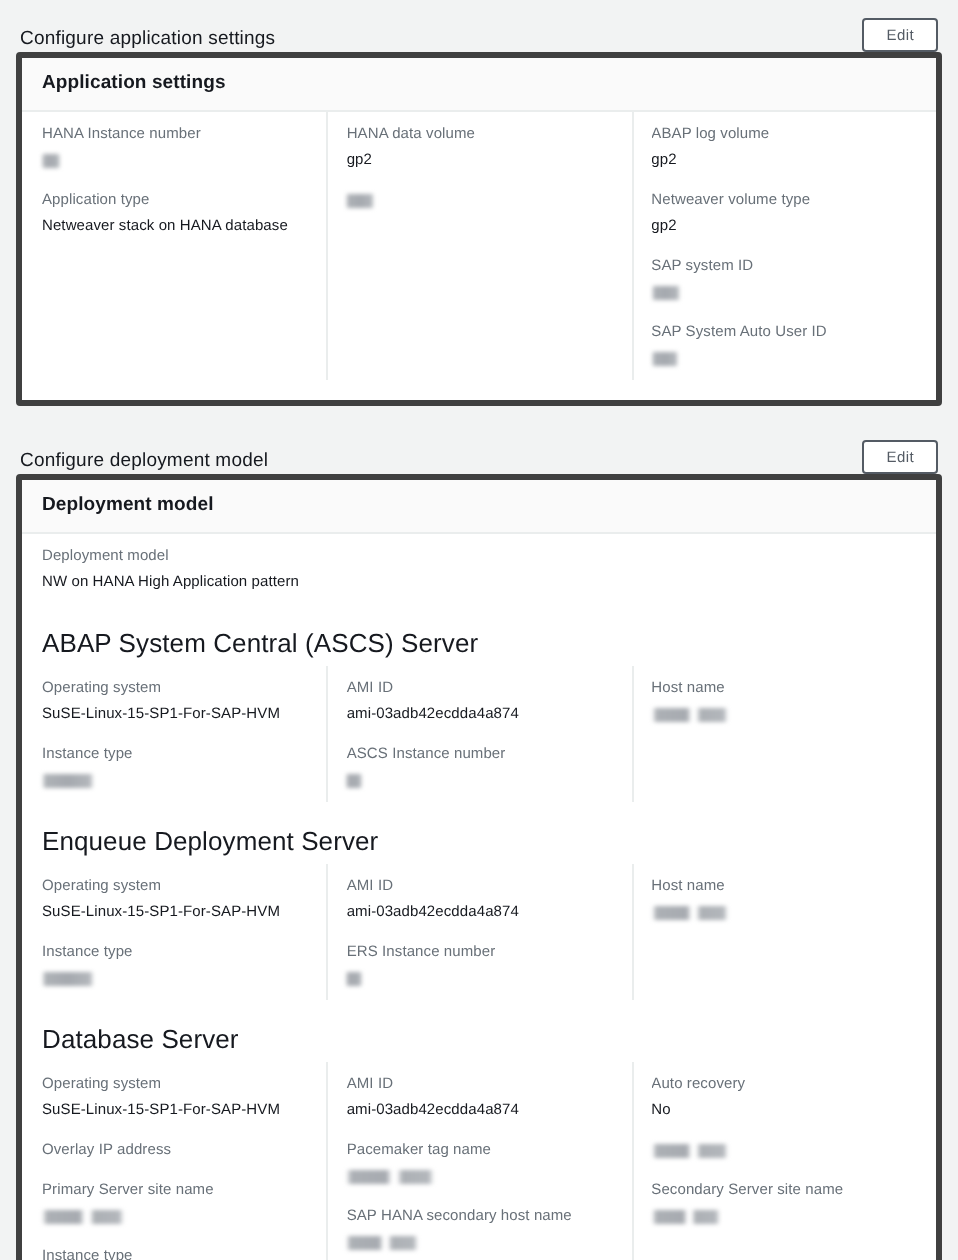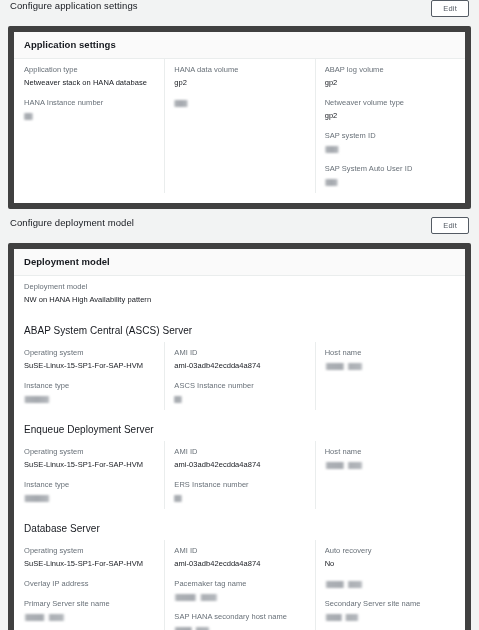--- a/index.html
+++ b/index.html
@@ -14,21 +14,21 @@
     width: 479px;
     min-height: 630px;
     background: #f2f3f3;
     padding: 0 8px 8px 8px;
     overflow: hidden;
   }
 
   
   .section-bar {
     display: flex;
-    align-items: flex-start;
+    align-items: flex-end;
     justify-content: space-between;
     height: 26px;
     padding: 0 2px 0 2px;
   }
   .section-bar-title {
     font-size: 9.5px;
     color: #16191f;
     letter-spacing: 0.1px;
     line-height: 12px;
   }
@@ -41,21 +41,21 @@
     border-radius: 2px;
     padding: 3px 11px 3px 11px;
     line-height: 9px;
     cursor: pointer;
     letter-spacing: 0.2px;
   }
 
   
   .card {
     background: #ffffff;
-    border: 6px solid #404040;
+    border: 3px solid #404040;
     border-radius: 2px;
   }
   .card-header {
     background: #fafafa;
     border-bottom: 1px solid #eaeded;
     padding: 7px 10px 7px 10px;
   }
   .card-header-title {
     font-size: 9.5px;
     font-weight: bold;
@@ -65,21 +65,21 @@
   }
   .card-body {
     padding: 0;
   }
 
   
   .group {
     padding: 0;
   }
   .group-title {
-    font-size: 10px;
+    font-size: 13px;
     color: #16191f;
     padding: 9px 10px 5px 10px;
     line-height: 13px;
     letter-spacing: 0.05px;
   }
 
   
   .cols {
     display: flex;
     position: relative;
@@ -161,28 +161,28 @@
     </div>
     <div class="card">
       <div class="card-header">
         <div class="card-header-title">Application settings</div>
       </div>
       <div class="card-body">
         <div class="group">
           <div class="cols">
             <div class="col">
               <div class="field">
+                <div class="field-label">HANA Instance number</div>
+                <div class="value-row">
+                  <span class="redacted" style="width: 9px;"></span>
+                </div>
+              </div>
+              <div class="field">
                 <div class="field-label">Application type</div>
                 <div class="field-value">Netweaver stack on HANA database</div>
-              </div>
-              <div class="field">
-                <div class="field-label">HANA Instance number</div>
-                <div class="value-row">
-                  <span class="redacted" style="width: 9px;"></span>
-                </div>
               </div>
             </div>
             <div class="col">
               <div class="field">
                 <div class="field-label">HANA data volume</div>
                 <div class="field-value">gp2</div>
               </div>
               <div class="field">
                 <div class="value-row">
                   <span class="redacted" style="width: 14px;"></span>
@@ -224,21 +224,21 @@
     <div class="card">
       <div class="card-header">
         <div class="card-header-title">Deployment model</div>
       </div>
       <div class="card-body">
         <div class="group">
           <div class="cols">
             <div class="col" style="flex: 1 1 100%;">
               <div class="field">
                 <div class="field-label">Deployment model</div>
-                <div class="field-value">NW on HANA High Availability pattern</div>
+                <div class="field-value">NW on HANA High Application pattern</div>
               </div>
             </div>
           </div>
         </div>
         <div class="group">
           <div class="group-title">ABAP System Central (ASCS) Server</div>
           <div class="cols">
             <div class="col">
               <div class="field">
                 <div class="field-label">Operating system</div>

